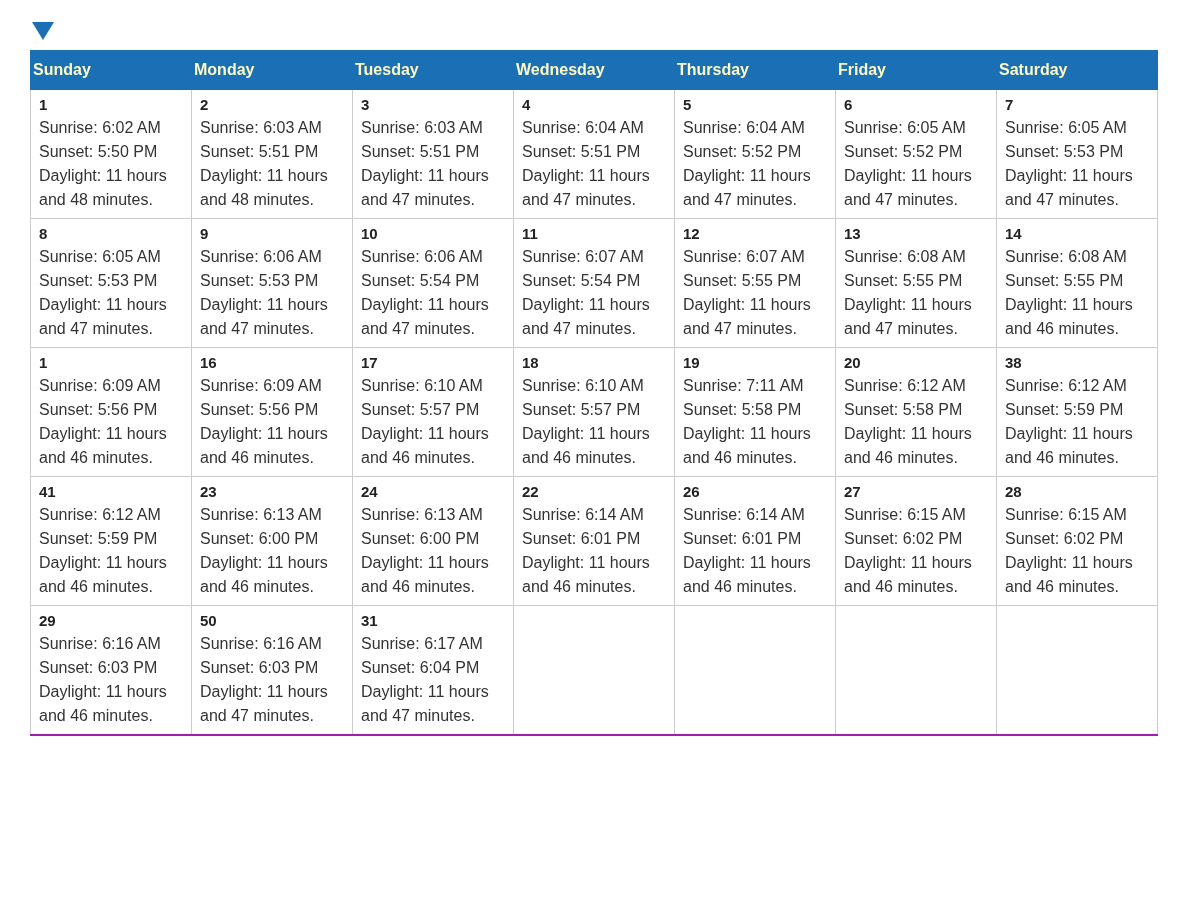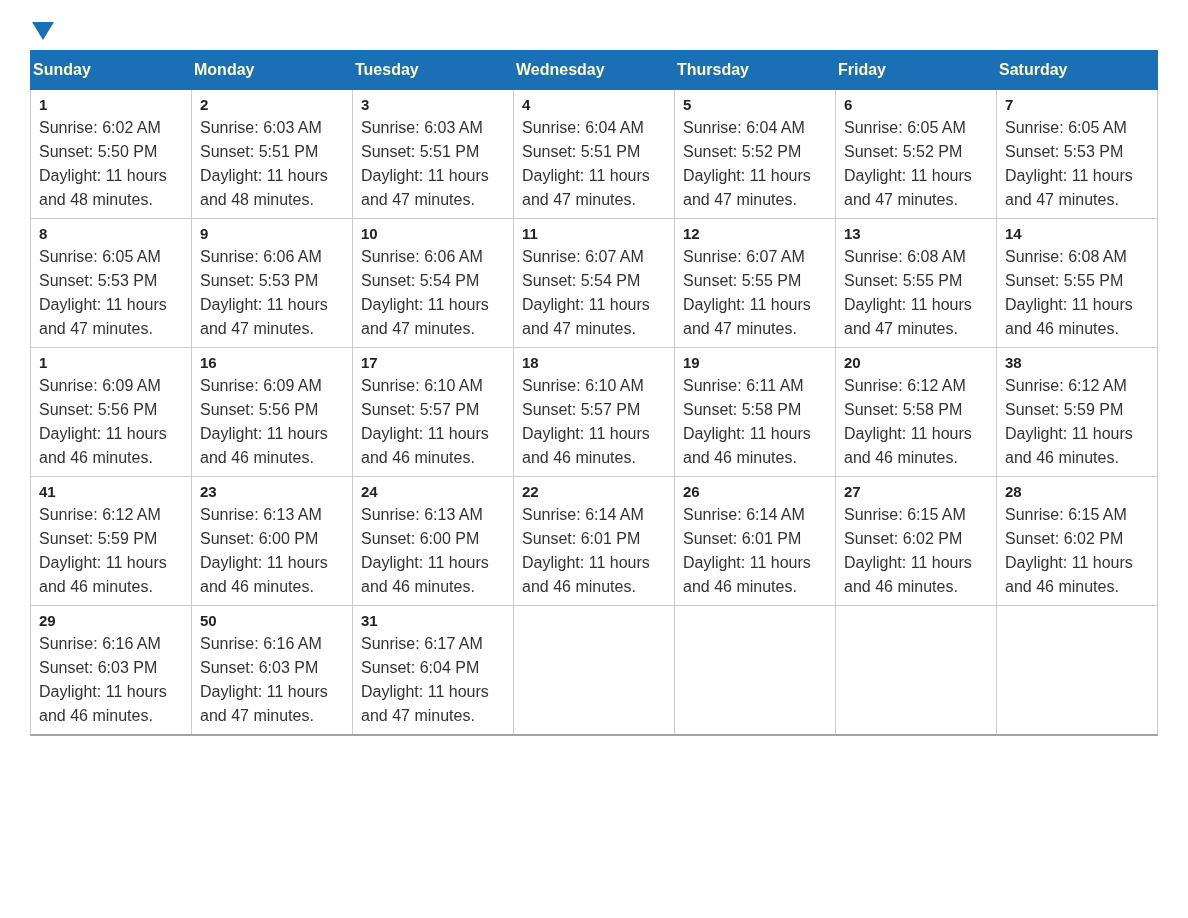--- a/index.html
+++ b/index.html
@@ -65,21 +65,21 @@
     }
     .day-info {
       font-size: 16px;
       color: #333;
       line-height: 1.5;
     }
     .empty-cell {
       background: #fff;
     }
     .calendar tr:last-child td {
-      border-bottom: 2px solid #a3a3a3;
+      border-bottom: 2px solid #a21caf;
     }
     .calendar thead tr th:first-child {
       border-radius: 0;
     }
     .logo-row {
       display: flex;
       align-items: center;
     }
     .logo-text {
       font-size: 30px;
@@ -266,21 +266,21 @@
           <span class="day-number">18</span>
           <div class="day-info">
             <span>Sunrise: 6:10 AM</span><br>
             <span>Sunset: 5:57 PM</span><br>
             <span>Daylight: 11 hours and 46 minutes.</span>
           </div>
         </td>
         <td>
           <span class="day-number">19</span>
           <div class="day-info">
-            <span>Sunrise: 6:11 AM</span><br>
+            <span>Sunrise: 7:11 AM</span><br>
             <span>Sunset: 5:58 PM</span><br>
             <span>Daylight: 11 hours and 46 minutes.</span>
           </div>
         </td>
         <td>
           <span class="day-number">20</span>
           <div class="day-info">
             <span>Sunrise: 6:12 AM</span><br>
             <span>Sunset: 5:58 PM</span><br>
             <span>Daylight: 11 hours and 46 minutes.</span>

